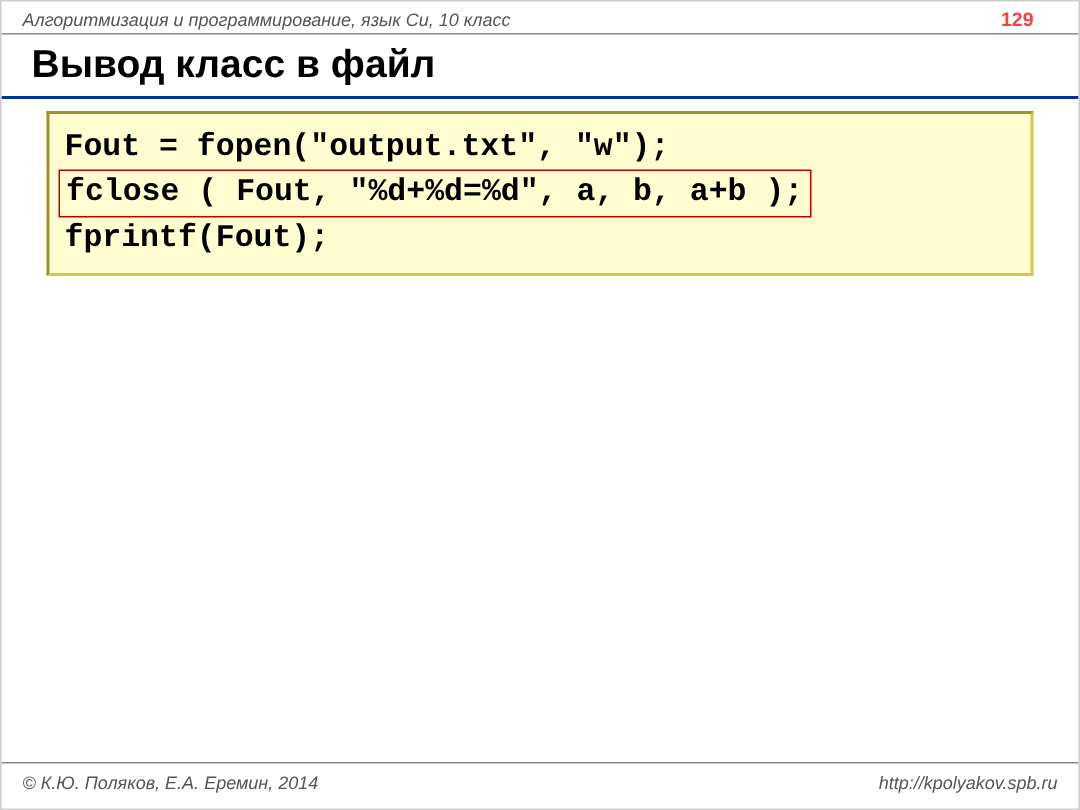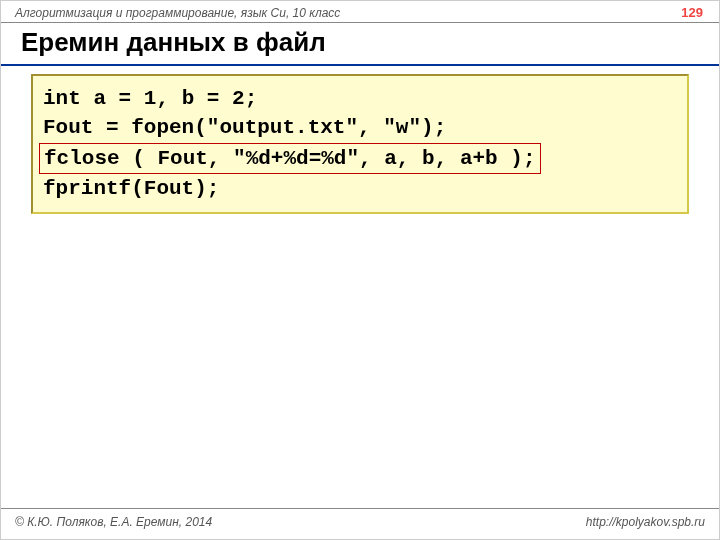--- a/index.html
+++ b/index.html
@@ -10,21 +10,21 @@
     width: 720px;
     height: 540px;
     position: relative;
     border: 1px solid #ccc;
     box-sizing: border-box;
   }
   .header {
     display: flex;
     justify-content: space-between;
     align-items: center;
-    padding: 4px 16px 2px 14px;
+    padding: 4px 30px 2px 14px;
     font-size: 12px;
     font-style: italic;
     color: #555;
     border-bottom: 1px solid #888;
   }
   .page-num {
     font-weight: bold;
     font-style: normal;
     color: #ef4444;
     font-size: 13px;
@@ -71,24 +71,23 @@
   }
 </style>
 </head>
 <body>
 
 <div class="header">
   <span>Алгоритмизация и программирование, язык Си, 10 класс</span>
   <span class="page-num">129</span>
 </div>
 
-<div class="title">Еремин данных в файл</div>
+<div class="title">Вывод класс в файл</div>
 
 <div class="code-block">
-  <div><span class="kw">int</span><span> a = 1, b = 2;</span></div>
   <div><span>Fout = fopen("output.txt", </span><span>"w"</span><span>);</span></div>
   <div><span class="boxed"><span>fclose ( </span><span>Fout,</span><span> "%d+%d=%d", a, b, a+b );</span></span></div>
   <div>fprintf(Fout);</div>
 </div>
 
 <div class="footer">
   <span>© К.Ю. Поляков, Е.А. Еремин, 2014</span>
   <span>http://kpolyakov.spb.ru</span>
 </div>
 

